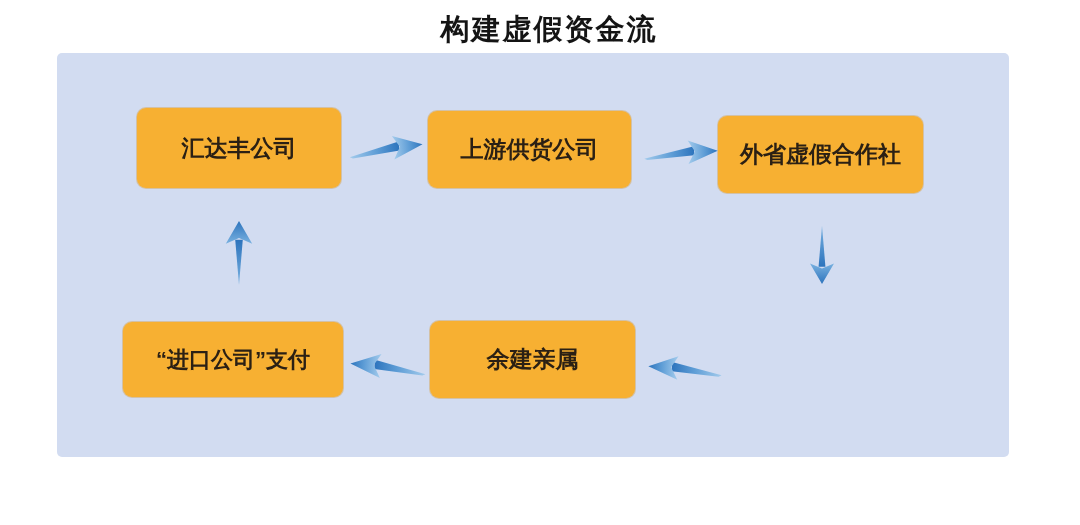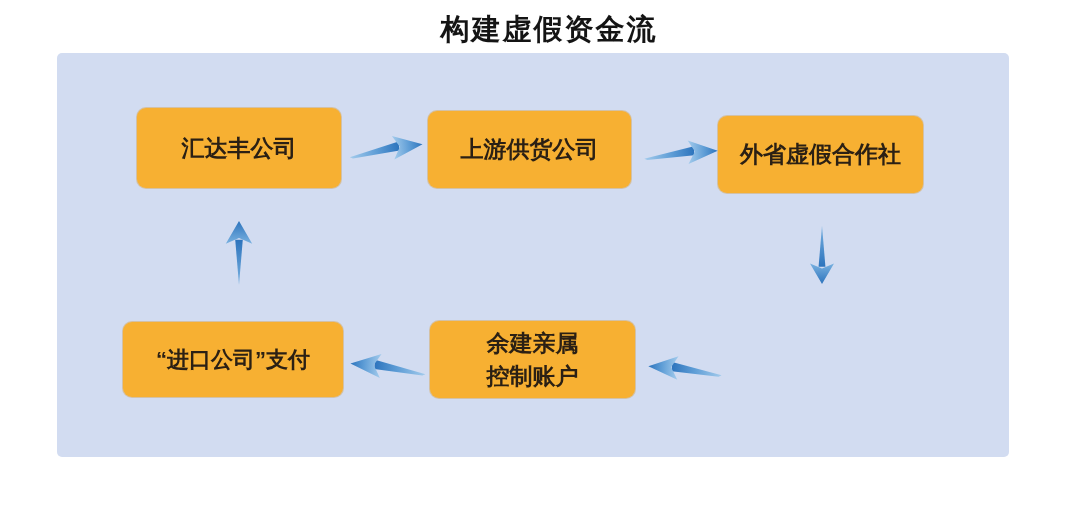--- a/index.html
+++ b/index.html
@@ -75,21 +75,20 @@
   </div>
   <div class="node n2">
     <span>上游供货公司</span>
   </div>
   <div class="node n3">
     <span>外省虚假合作社</span>
   </div>
 
   <div class="node n5">
     <span>余建亲属</span>
-    <span>控制账户</span>
   </div>
   <div class="node n6">
     <span>“进口公司”支付</span>
   </div>
 
   <svg class="arr a12" viewBox="0 0 100 44">
     <polygon points="0,29 66,15 66,27 4,31" fill="url(#agH)"></polygon>
     <polygon points="58,7 97,22 58,38 67,22" fill="url(#agH)"></polygon>
   </svg>
 

